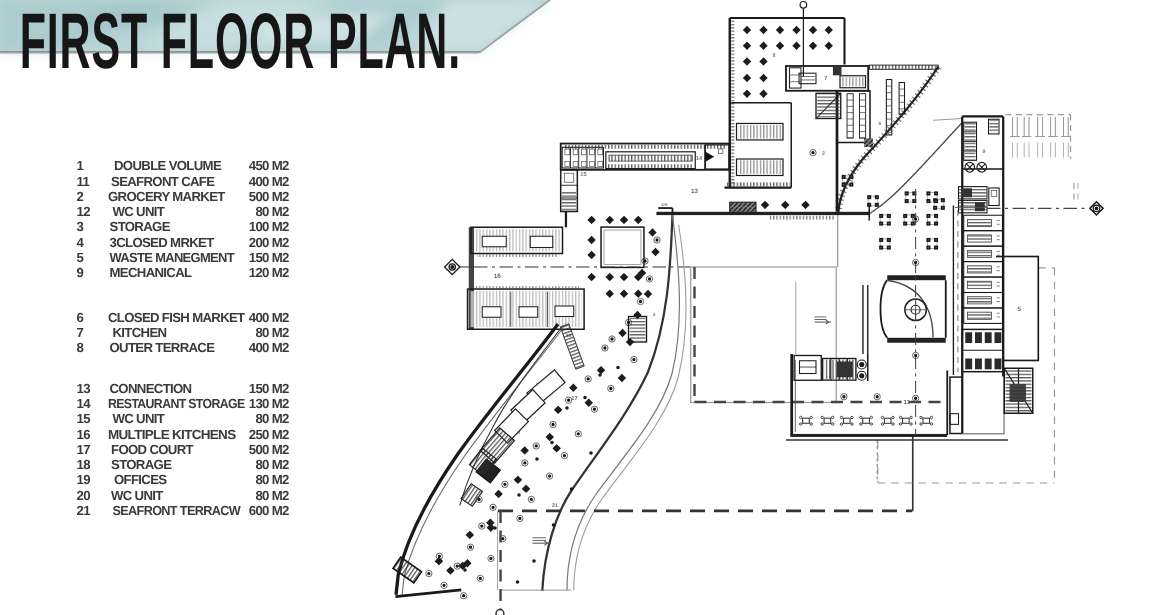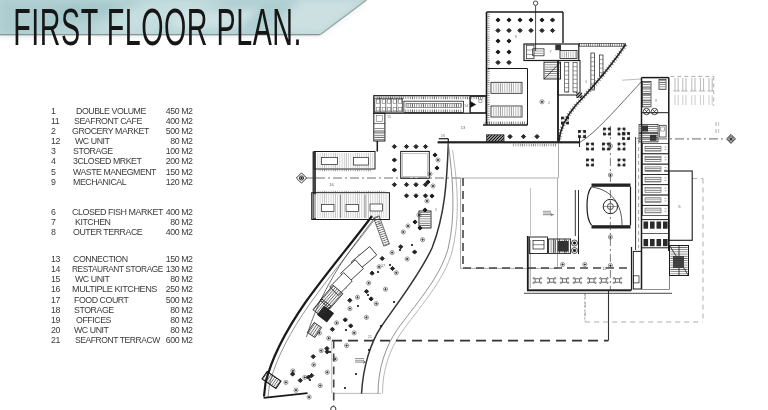--- a/index.html
+++ b/index.html
@@ -1,16 +1,16 @@
 <!DOCTYPE html>
 <html><head>
 <meta charset="utf-8">
 <style>
 html,body{margin:0;padding:0;background:#fff;}
-#page{position:relative;width:768px;height:410px;overflow:hidden;font-family:"Liberation Sans",sans-serif;}
+#page{position:relative;width:768px;height:410px;overflow:hidden;font-family:"Liberation Sans",sans-serif;font-weight:bold;}
 svg{position:absolute;top:0;left:0;}
 </style>
 </head>
 <body>
 <div id="page">
 <svg width="768" height="410" viewBox="0 0 768 410">
 <defs>
 <filter id="soft" x="-20%" y="-20%" width="140%" height="140%">
           <feGaussianBlur stdDeviation="4"></feGaussianBlur>
         </filter>

